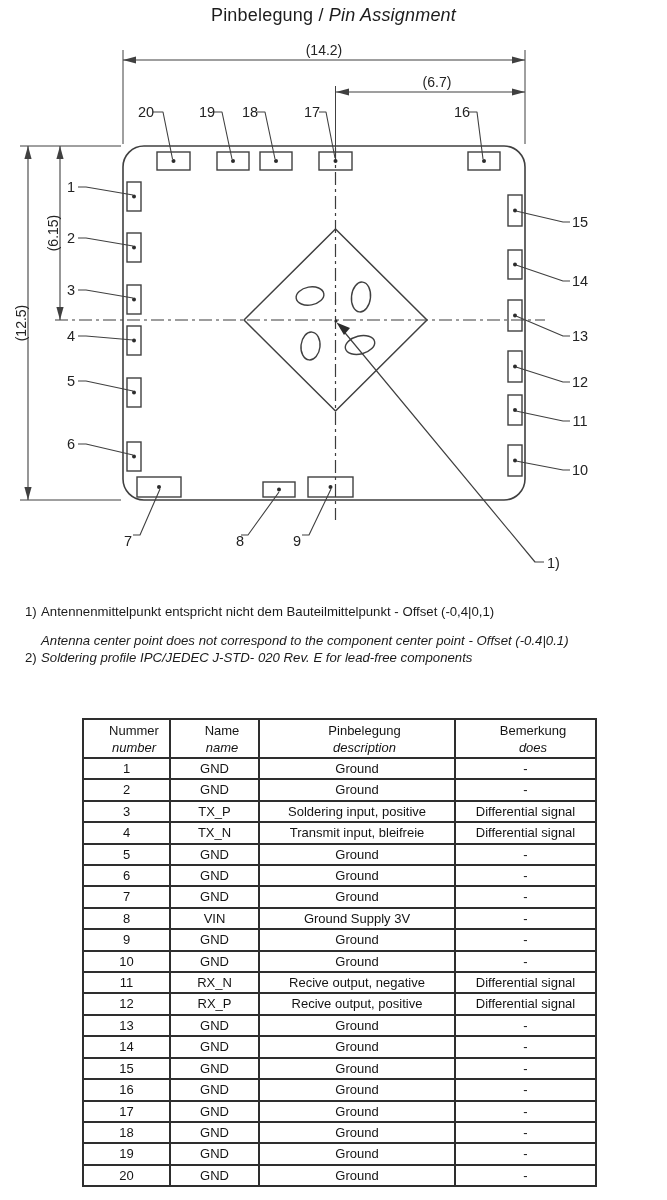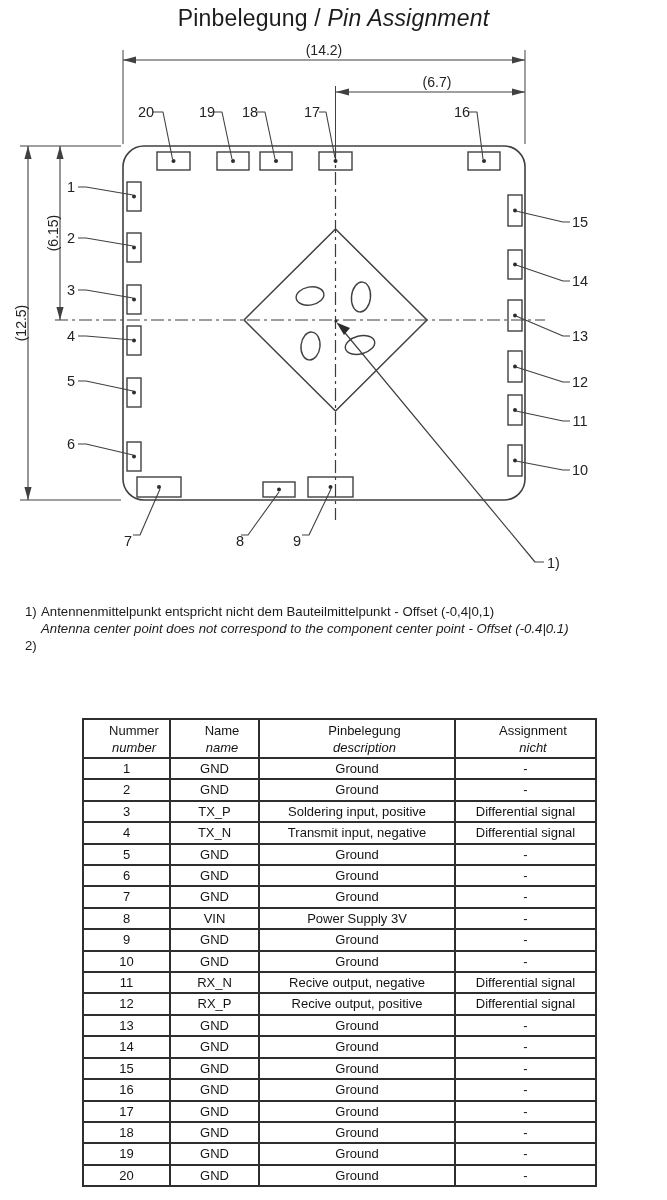--- a/index.html
+++ b/index.html
@@ -1,33 +1,33 @@
 <!DOCTYPE html>
 <html><head>
 <meta charset="utf-8">
 <style>
   html,body{margin:0;padding:0;background:#ffffff;}
   body{width:667px;height:1200px;position:relative;font-family:"Liberation Sans",sans-serif;color:#1d1d1d;}
   .page{position:absolute;inset:0;background:#fff;}
 
   
-  .title{position:absolute;top:5px;left:0;width:667px;text-align:center;font-size:23px;color:#1c1c1c;letter-spacing:.2px;}
+  .title{position:absolute;top:5px;left:0;width:667px;text-align:center;font-size:18px;color:#1c1c1c;letter-spacing:.2px;}
   .title em{font-style:italic;}
 
   
   svg.drawing{position:absolute;top:0;left:0;}
   svg text{font-family:"Liberation Sans",sans-serif;fill:#232323;}
   .pinlbl{font-size:14.5px;}
   .dimlbl{font-size:14px;}
 
   
   .footnotes{position:absolute;left:25px;top:603px;font-size:13.2px;line-height:17px;color:#1b1b1b;}
   .fn{display:flex;}
   .fn-num{width:16px;flex:0 0 16px;}
-  .fn-body{display:flex;flex-direction:column;}
+  .fn-body{display:flex;flex-direction:column;gap:12px;}
   .fn-en{font-style:italic;}
 
   
   table.pin-table{position:absolute;left:82px;top:718px;width:513px;border-collapse:separate;border-spacing:0;
     table-layout:fixed;border:1px solid #2e2e2e;font-size:13px;color:#141414;}
   table.pin-table th,table.pin-table td{border:1px solid #2e2e2e;text-align:center;vertical-align:middle;padding:0;}
   table.pin-table th{height:37px;font-weight:normal;line-height:17px;}
   table.pin-table th span,table.pin-table th em{display:block;padding-left:15px;}
   table.pin-table th em{}
   table.pin-table td{height:19.4px;line-height:19.4px;white-space:nowrap;}
@@ -193,20 +193,21 @@
     <div class="fn">
       <span class="fn-num">1)</span>
       <span class="fn-body">
         <span class="fn-de">Antennenmittelpunkt entspricht nicht dem Bauteilmittelpunkt - Offset (-0,4|0,1)</span>
         <em class="fn-en">Antenna center point does not correspond to the component center point - Offset (-0.4|0.1)</em>
       </span>
     </div>
     <div class="fn">
       <span class="fn-num">2)</span>
       <span class="fn-body">
+        <em class="fn-en">Soldering profile IPC/JEDEC J-STD- 020 Rev. E for lead-free components</em>
       </span>
     </div>
   </div>
 
   <table class="pin-table">
     <colgroup>
         <col style="width:87px">
         <col style="width:89px">
         <col style="width:196px">
         <col style="width:141px">
@@ -219,22 +220,22 @@
         </th>
         <th>
           <span>Name</span>
           <em>name</em>
         </th>
         <th>
           <span>Pinbelegung</span>
           <em>description</em>
         </th>
         <th>
-          <span>Assignment</span>
-          <em>nicht</em>
+          <span>Bemerkung</span>
+          <em>does</em>
         </th>
       </tr>
     </thead>
     <tbody>
     <tr>
       <td>1</td>
       <td>GND</td>
       <td>Ground</td>
       <td>-</td>
     </tr>
@@ -249,21 +250,21 @@
     <tr>
       <td>3</td>
       <td>TX_P</td>
       <td>Soldering input, positive</td>
       <td>Differential signal</td>
     </tr>
 
     <tr>
       <td>4</td>
       <td>TX_N</td>
-      <td>Transmit input, negative</td>
+      <td>Transmit input, bleifreie</td>
       <td>Differential signal</td>
     </tr>
 
     <tr>
       <td>5</td>
       <td>GND</td>
       <td>Ground</td>
       <td>-</td>
     </tr>
 
@@ -277,21 +278,21 @@
     <tr>
       <td>7</td>
       <td>GND</td>
       <td>Ground</td>
       <td>-</td>
     </tr>
 
     <tr>
       <td>8</td>
       <td>VIN</td>
-      <td>Power Supply 3V</td>
+      <td>Ground Supply 3V</td>
       <td>-</td>
     </tr>
 
     <tr>
       <td>9</td>
       <td>GND</td>
       <td>Ground</td>
       <td>-</td>
     </tr>
 

